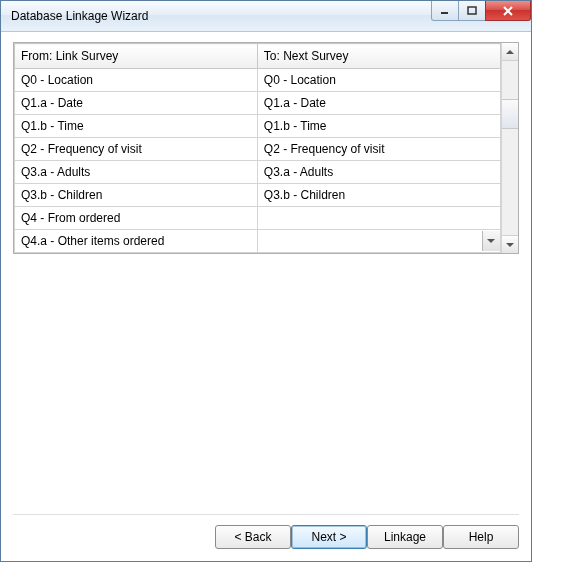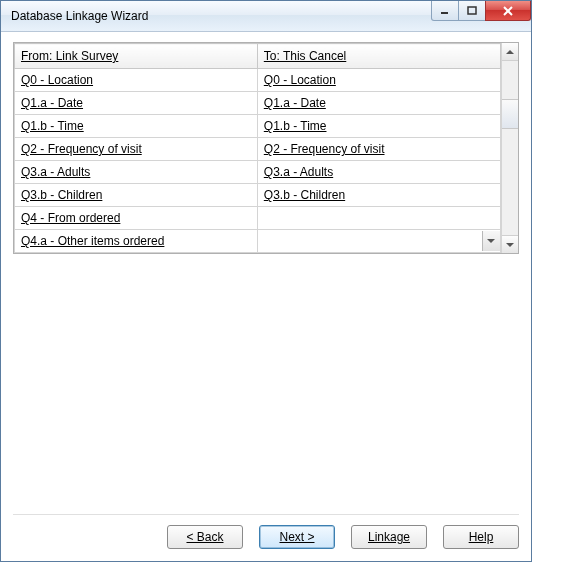--- a/index.html
+++ b/index.html
@@ -61,21 +61,20 @@
   }
   .winbtn svg { display: block; }
 
   
   .client {
     flex: 1;
     padding: 10px 12px 12px 12px;
     display: flex;
     flex-direction: column;
     background: #fff;
-    text-decoration: underline;
   }
 
   
   .grid-wrap {
     border: 1px solid #b0b0b0;
     background: #fff;
     display: flex;
   }
   table.grid {
     border-collapse: collapse;
@@ -153,21 +152,21 @@
   }
   .scroll-mid { flex: 1; display: flex; flex-direction: column; }
 
   
   .btnbar {
     border-top: 1px solid #e0e0e0;
     padding-top: 10px;
     margin-top: auto;
     display: flex;
     justify-content: flex-end;
-    gap: 16px;
+    gap: 0;
   }
   button.wiz {
     width: 76px;
     height: 24px;
     font-family: inherit;
     font-size: 12px;
     border: 1px solid #8a8a8a;
     border-radius: 3px;
     background: linear-gradient(to bottom, #fdfdfd, #e8e8e8);
     color: #000;
@@ -213,21 +212,21 @@
 
     <div class="grid-wrap">
       <table class="grid">
         <colgroup>
             <col style="width:50%">
             <col style="width:50%">
           </colgroup>
         <thead>
           <tr>
             <th>From: Link Survey</th>
-            <th>To: This Cancel</th>
+            <th>To: Next Survey</th>
           </tr>
         </thead>
         <tbody>
           <tr>
             <td>Q0 - Location</td>
             <td>Q0 - Location</td>
           </tr>
           <tr>
             <td>Q1.a - Date</td>
             <td>Q1.a - Date</td>

